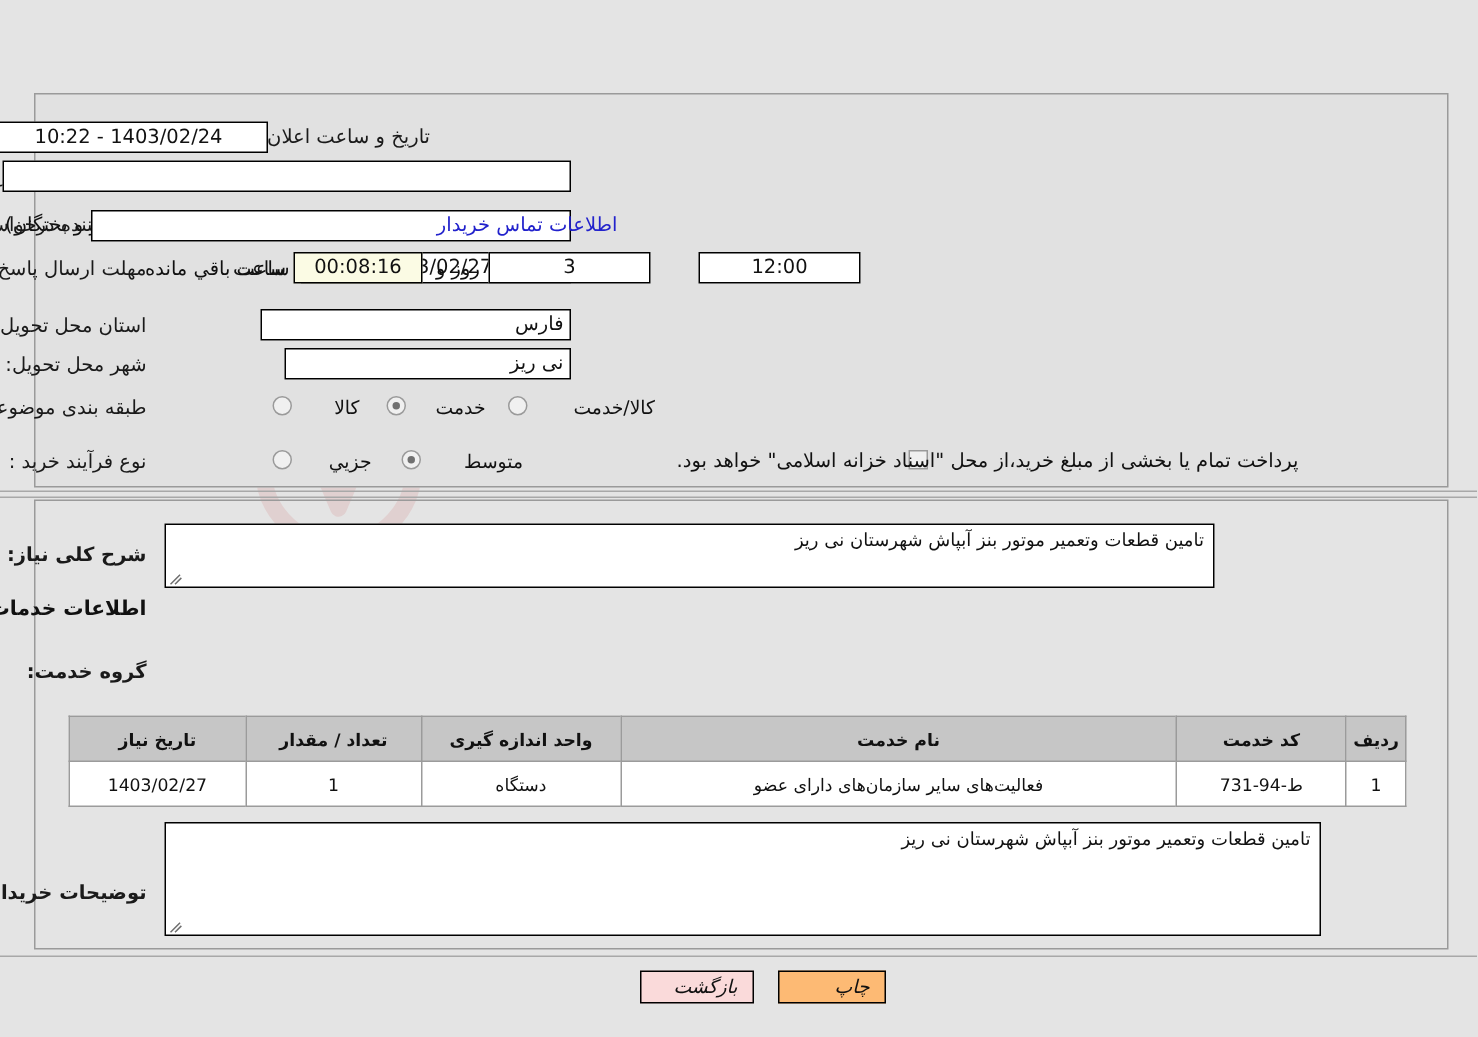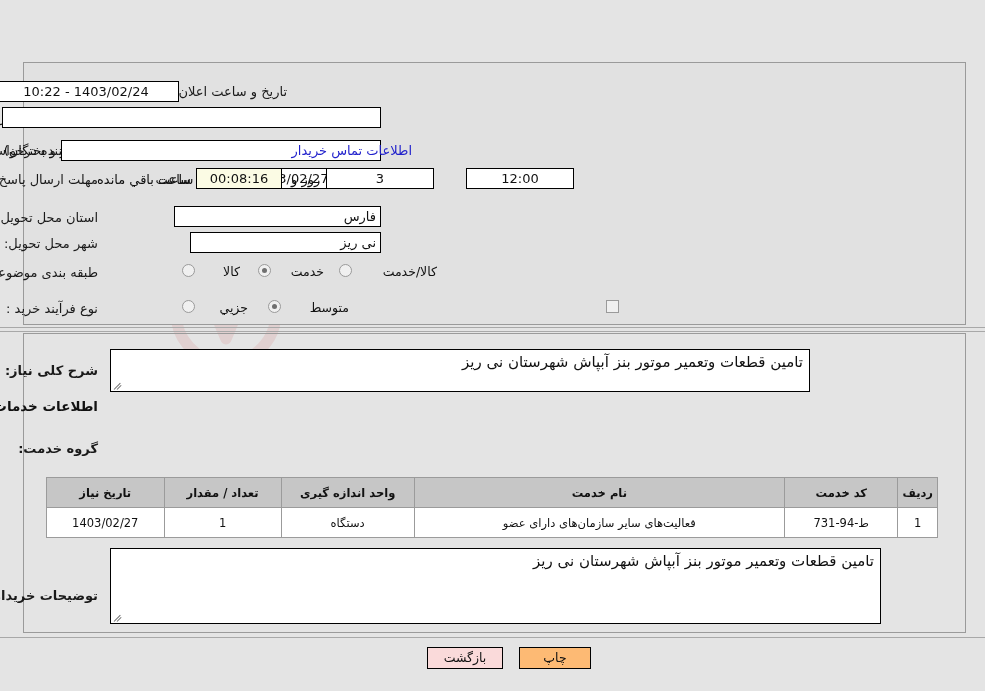--- a/index.html
+++ b/index.html
@@ -167,21 +167,21 @@
     border: 1px solid #9a9a9a;
     background: #f0f0f0;
     z-index: 16;
   }
 
   
   .ta {
     position: absolute;
     background: #ffffff;
     border: 1px solid #000000;
-    font-size: 15px;
+    font-size: 12px;
     color: #111;
     padding: 3px 6px 0 6px;
     text-align: right;
     z-index: 15;
     overflow: hidden;
   }
   .ta .grip {
     position: absolute;
     left: 2px; bottom: 1px;
     width: 10px; height: 10px;
@@ -241,21 +241,22 @@
     position: absolute;
     height: 22px;
     font-size: 12.5px;
     font-family: "DejaVu Sans", "Liberation Sans", sans-serif;
     color: #111;
     border: 1px solid #000000;
     cursor: pointer;
     z-index: 20;
     padding: 0 10px;
     line-height: 20px;
-    text-align: center;
+    text-align: right;
+    font-style: italic;
   }
   #btn-print  { left: 519px; top: 647px; width: 72px; background: #fdba74; }
   #btn-back   { left: 427px; top: 647px; width: 76px; background: #fadada; }
 </style>
 </head>
 <body>
 
 <div id="page">
 
   <div class="watermark">
@@ -309,20 +310,21 @@
   <div class="radio-lbl" style="right:661px; top:264px;">خدمت</div>
   <div class="radio" style="right:633px; top:264px;"></div>
   <div class="radio-lbl" style="right:548px; top:264px;">کالا/خدمت</div>
 
   <div class="lbl" style="right:887px; top:301px;">نوع فرآیند خرید :</div>
   <div class="radio" style="right:790px; top:300px;"></div>
   <div class="radio-lbl" style="right:737px; top:300px;">جزیي</div>
   <div class="radio on" style="right:704px; top:300px;"></div>
   <div class="radio-lbl" style="right:636px; top:300px;">متوسط</div>
   <div class="cbox" style="right:366px; top:300px;"></div>
+  <div class="radio-lbl" style="right:119px; top:300px; font-size:13px;">پرداخت تمام یا بخشی از مبلغ خرید،از محل "اسناد خزانه اسلامی" خواهد بود.</div>
 
   <div class="divider" style="top:327px;"></div>
   <div class="divider" style="top:331px;"></div>
   <div class="divider" style="top:637px;"></div>
 
   <div class="panel" id="panel-mid"></div>
 
   <div class="lbl lbl-b" style="right:887px; top:363px;">شرح کلی نیاز:</div>
   <div class="ta" style="right:175px; top:349px; width:700px; height:43px;">
     <span>تامین قطعات وتعمیر موتور بنز آبپاش شهرستان نی ریز</span>

